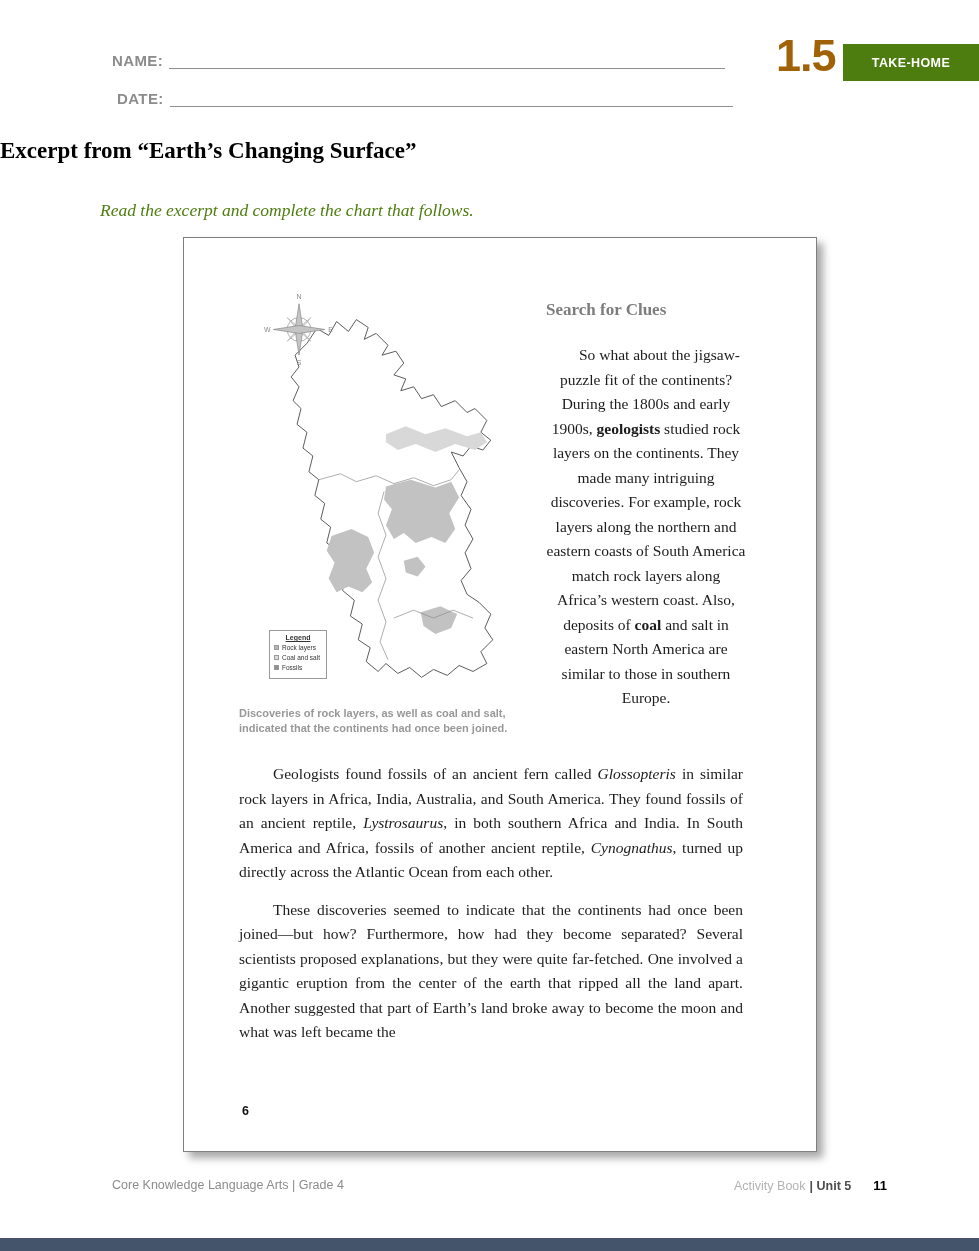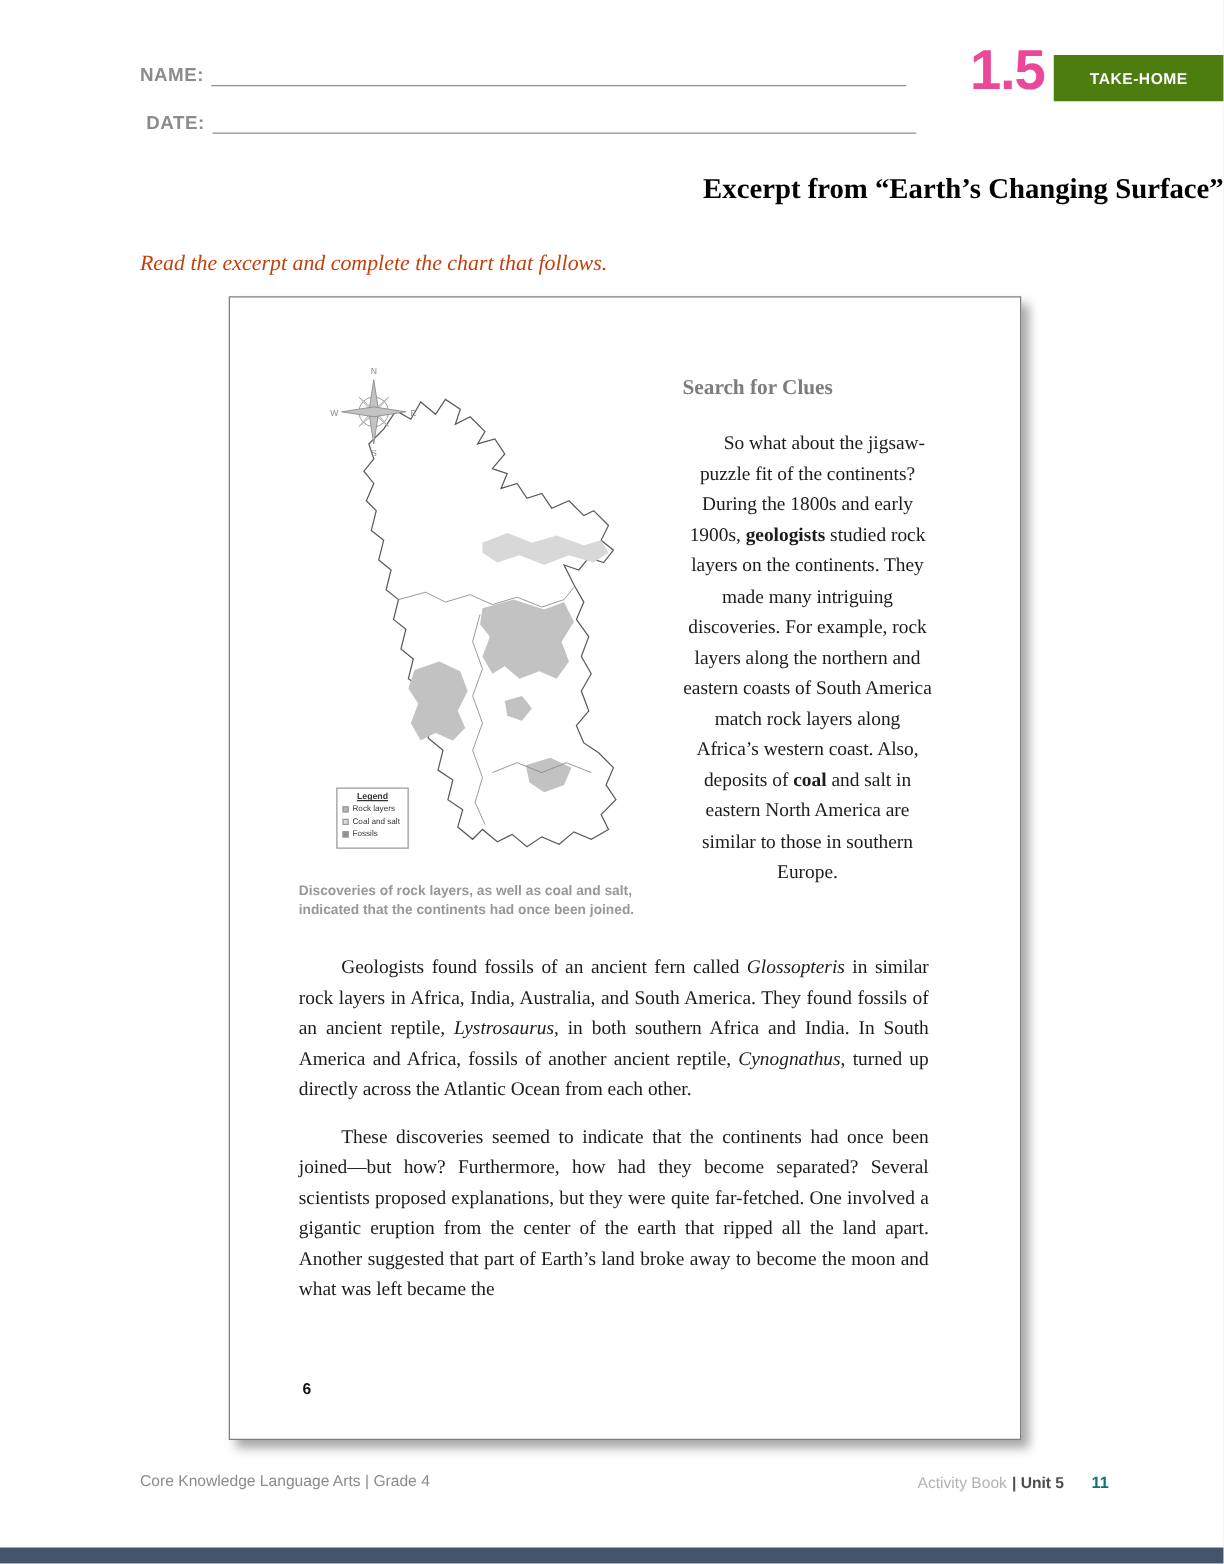--- a/index.html
+++ b/index.html
@@ -22,40 +22,40 @@
     font-weight: bold; font-size: 15px; color: #8c8c8c;
     letter-spacing: 0.4px; padding-right: 6px;
   }
   .write-line { display: inline-block; height: 17px; border-bottom: 1px solid #8f8f8f; }
   .name-row .write-line { width: 556px; }
   .date-row .write-line { width: 563px; }
 
   .lesson-number {
     position: absolute; left: 776px; top: 30px;
     font-family: "Liberation Sans", sans-serif;
-    font-weight: bold; font-size: 45px; color: #ec4899;
+    font-weight: bold; font-size: 45px; color: #a16207;
     letter-spacing: -1px;
   }
   .badge {
     position: absolute; left: 843px; top: 44px;
     width: 136px; height: 37px;
     display: flex; align-items: center; justify-content: center;
     color: #fff; font-family: "Liberation Sans", sans-serif;
     font-size: 12.5px; font-weight: bold; letter-spacing: 0.4px;
   }
 
   .title {
     position: absolute; left: 0; top: 138px; width: 100%;
-    margin: 0; text-align: right;
+    margin: 0; text-align: left;
     font-family: "Liberation Serif", serif;
     font-weight: bold; font-size: 23px; color: #000;
   }
   .instruction {
-    position: absolute; left: 112px; top: 200px;
-    font-style: italic; font-size: 17.5px; color: #c2410c;
+    position: absolute; left: 100px; top: 200px;
+    font-style: italic; font-size: 17.5px; color: #4d7c0f;
   }
 
   
   .excerpt-box {
     position: absolute; left: 183px; top: 237px;
     width: 634px; height: 915px;
     background: #fff;
     border: 1px solid #7f7f7f;
     box-shadow: 6px 6px 8px rgba(0,0,0,0.35);
   }
@@ -113,21 +113,21 @@
     font-family: "Liberation Sans", sans-serif;
     font-size: 12.5px; color: #8c8c8c;
   }
   .footer-right {
     position: absolute; right: 92px; top: 1178px;
     display: flex; align-items: baseline;
     font-family: "Liberation Sans", sans-serif; font-size: 12.5px; text-align: right;
   }
   .footer-book { color: #b3b3b3; margin-right: 4px; }
   .footer-unit { color: #4d4d4d; font-weight: bold; }
-  .footer-page { color: #0f766e; font-weight: bold; margin-left: 22px; font-size: 13px; }
+  .footer-page { color: #000000; font-weight: bold; margin-left: 22px; font-size: 13px; }
 
   .bottom-bar { position: absolute; left: 0; bottom: 0; width: 100%; height: 13px; }
 </style>
 </head>
 <body>
 
 <div class="page">
 
   <div class="field-row date-row">
     <span class="field-label">DATE:</span>

